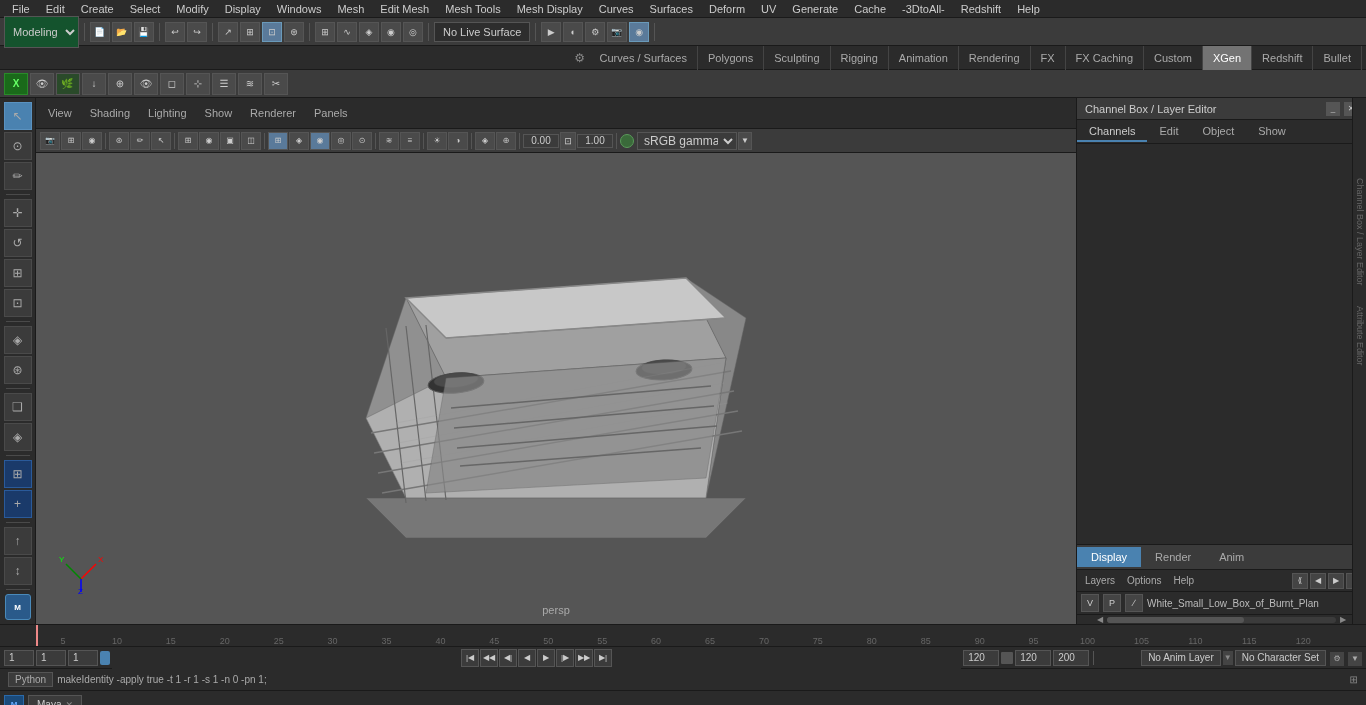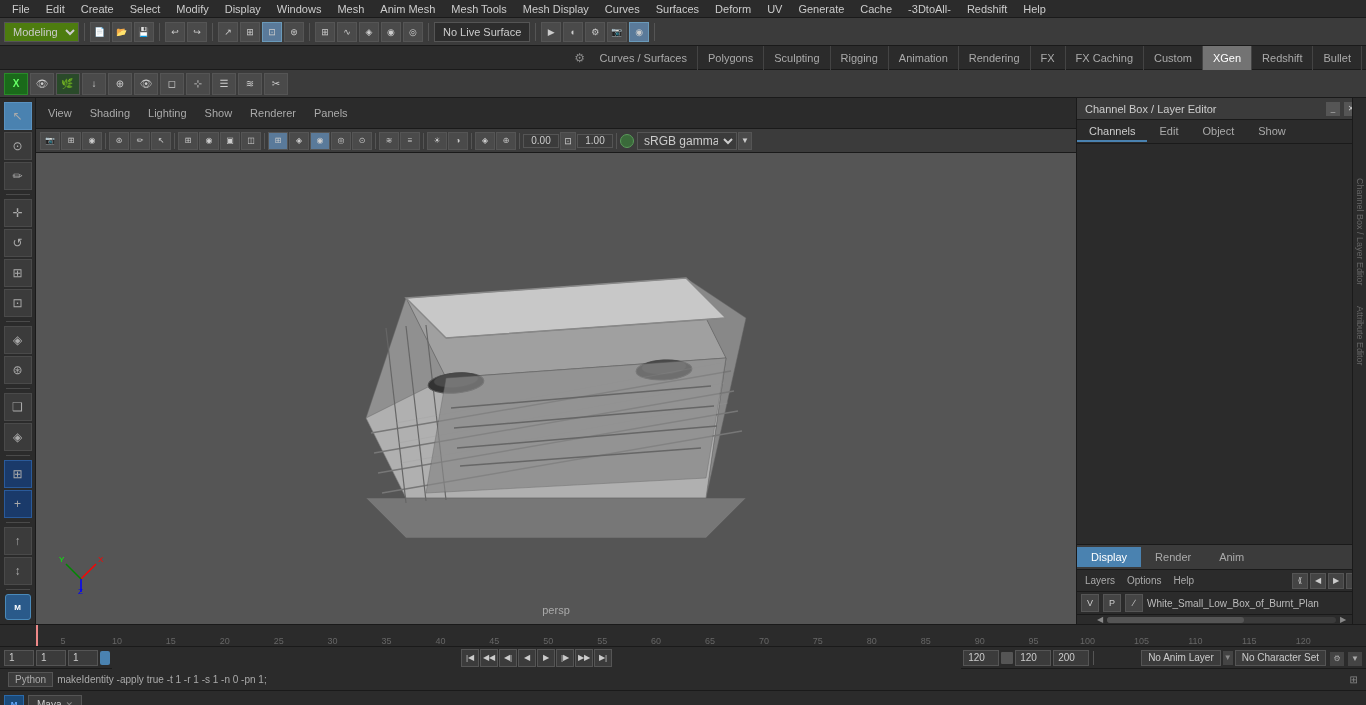--- a/index.html
+++ b/index.html
@@ -35,26 +35,26 @@
     #toolbar-row {
       display: flex;
       align-items: center;
       height: 28px;
       background: #3b3b3b;
       border-bottom: 1px solid #1a1a1a;
       padding: 0 4px;
       gap: 2px;
     }
     .toolbar-dropdown {
-      background: #4d7c0f;
+      background: #14532d;
       border: 1px solid #555;
       color: #ccc;
       font-size: 11px;
       padding: 1px 4px;
-      height: 20px;
+      height: 32px;
     }
     .toolbar-sep {
       width: 1px;
       height: 18px;
       background: #555;
       margin: 0 3px;
     }
     .toolbar-btn {
       width: 20px;
       height: 20px;
@@ -586,21 +586,21 @@
 
 <div id="menu-bar">
   <div class="menu-item">File</div>
   <div class="menu-item">Edit</div>
   <div class="menu-item">Create</div>
   <div class="menu-item">Select</div>
   <div class="menu-item">Modify</div>
   <div class="menu-item">Display</div>
   <div class="menu-item">Windows</div>
   <div class="menu-item">Mesh</div>
-  <div class="menu-item">Anim Mesh</div>
+  <div class="menu-item">Edit Mesh</div>
   <div class="menu-item">Mesh Tools</div>
   <div class="menu-item">Mesh Display</div>
   <div class="menu-item">Curves</div>
   <div class="menu-item">Surfaces</div>
   <div class="menu-item">Deform</div>
   <div class="menu-item">UV</div>
   <div class="menu-item">Generate</div>
   <div class="menu-item">Cache</div>
   <div class="menu-item">-3DtoAll-</div>
   <div class="menu-item">Redshift</div>

